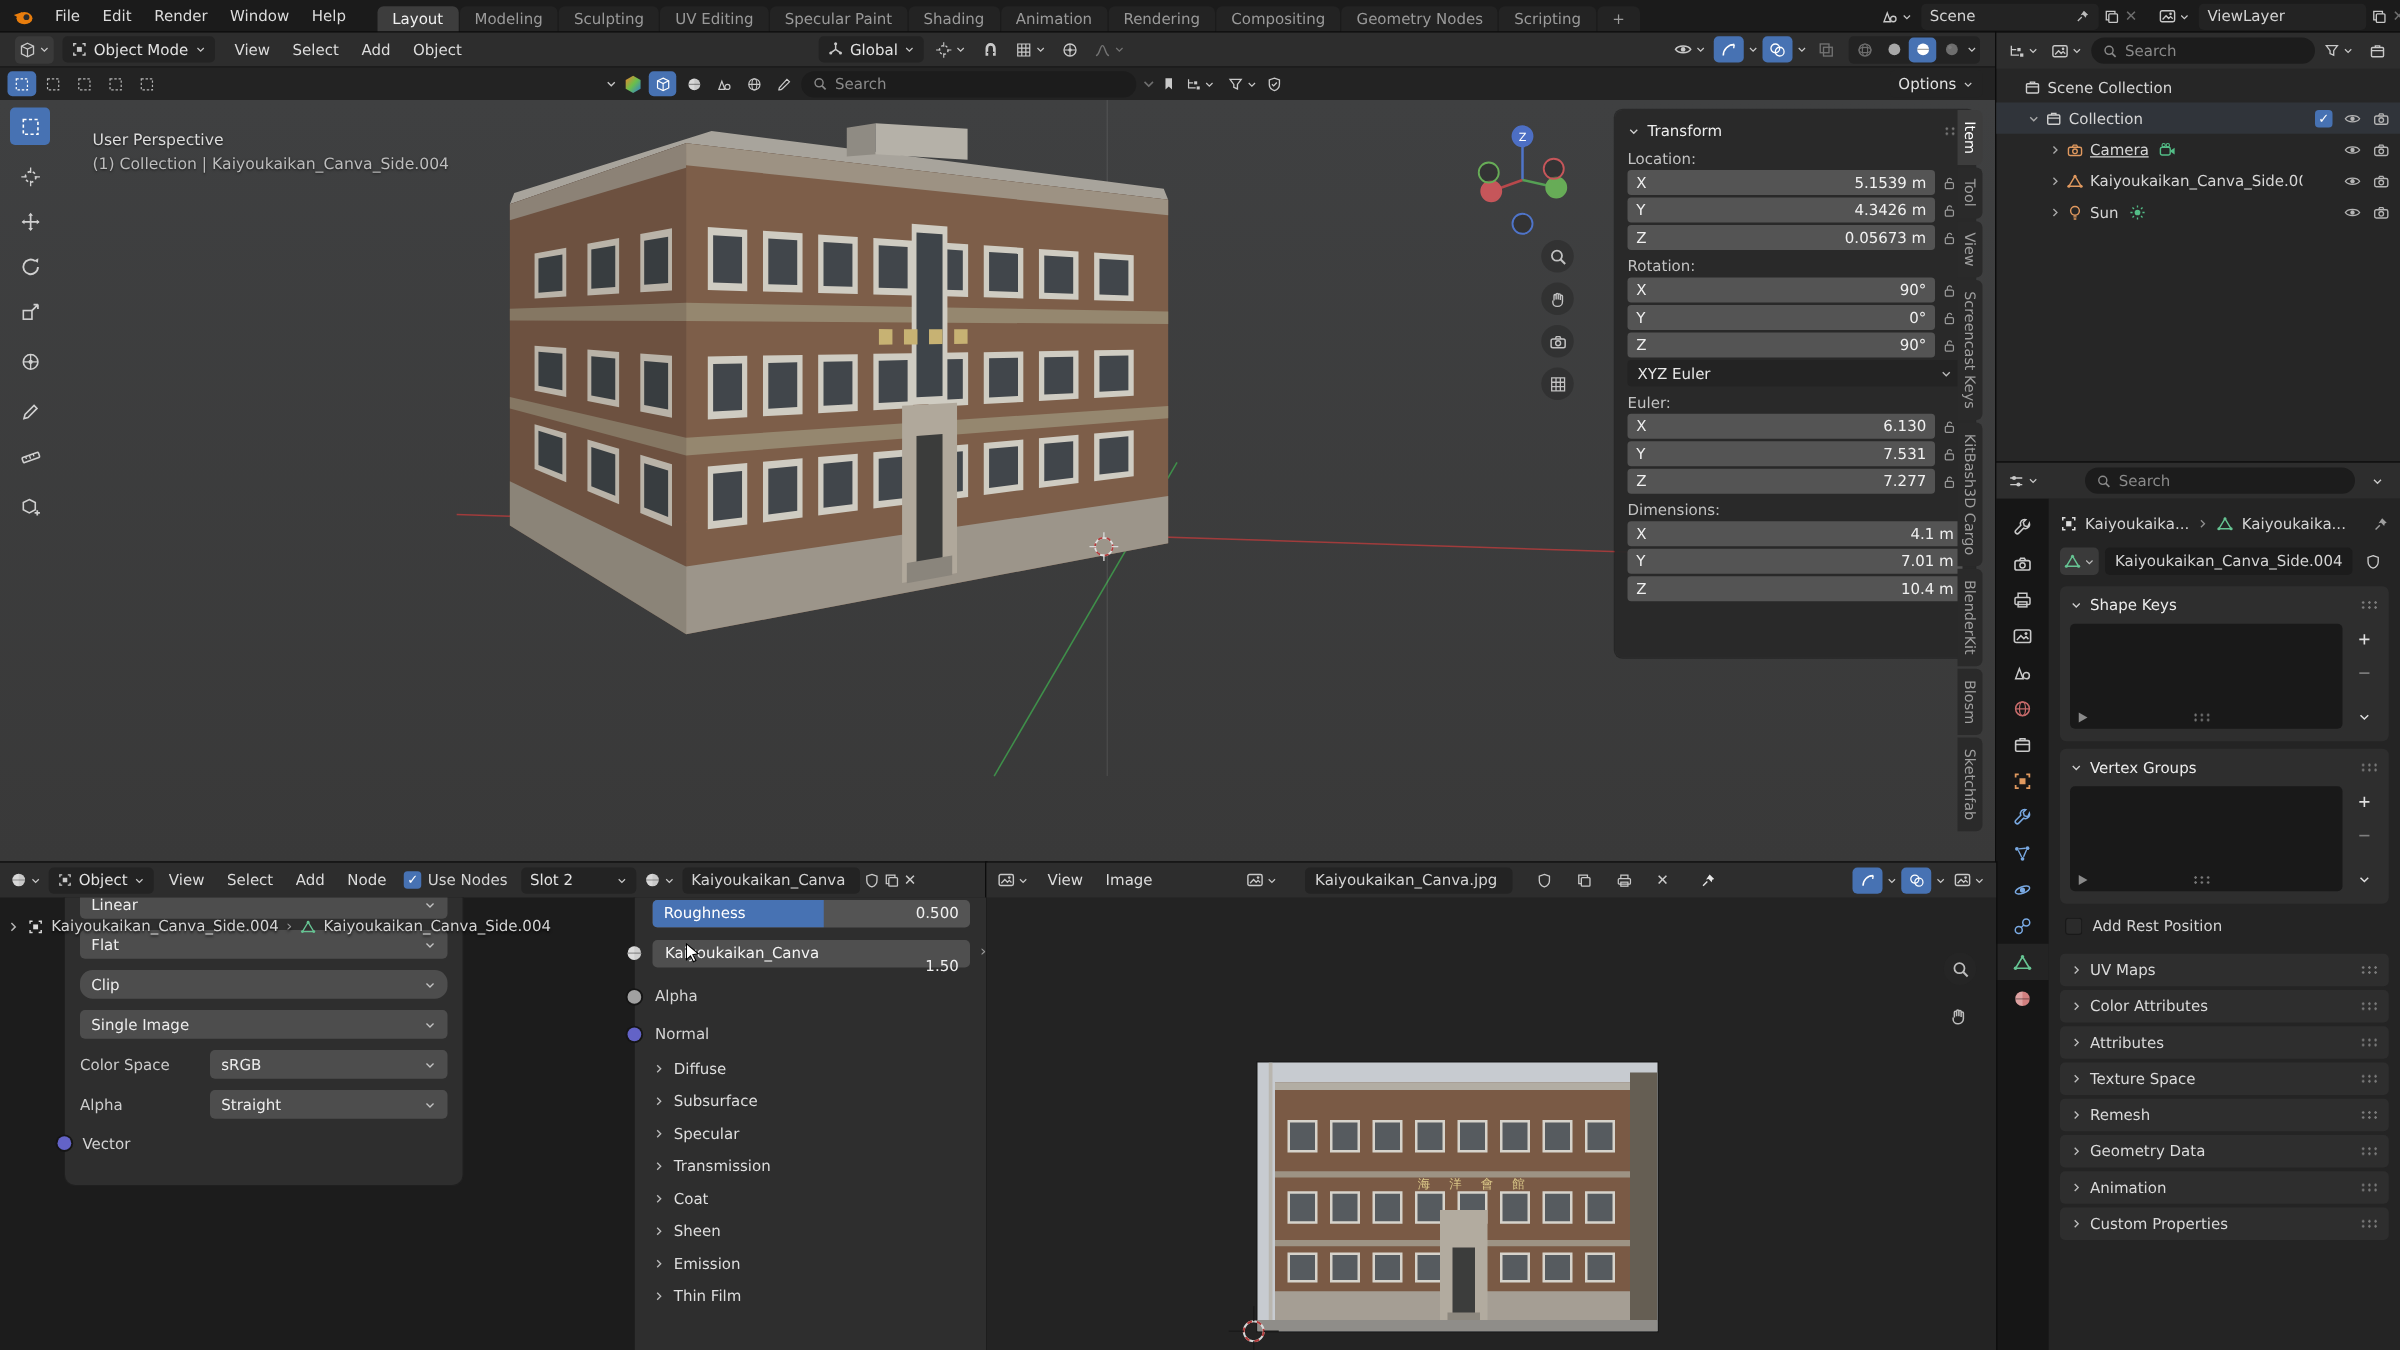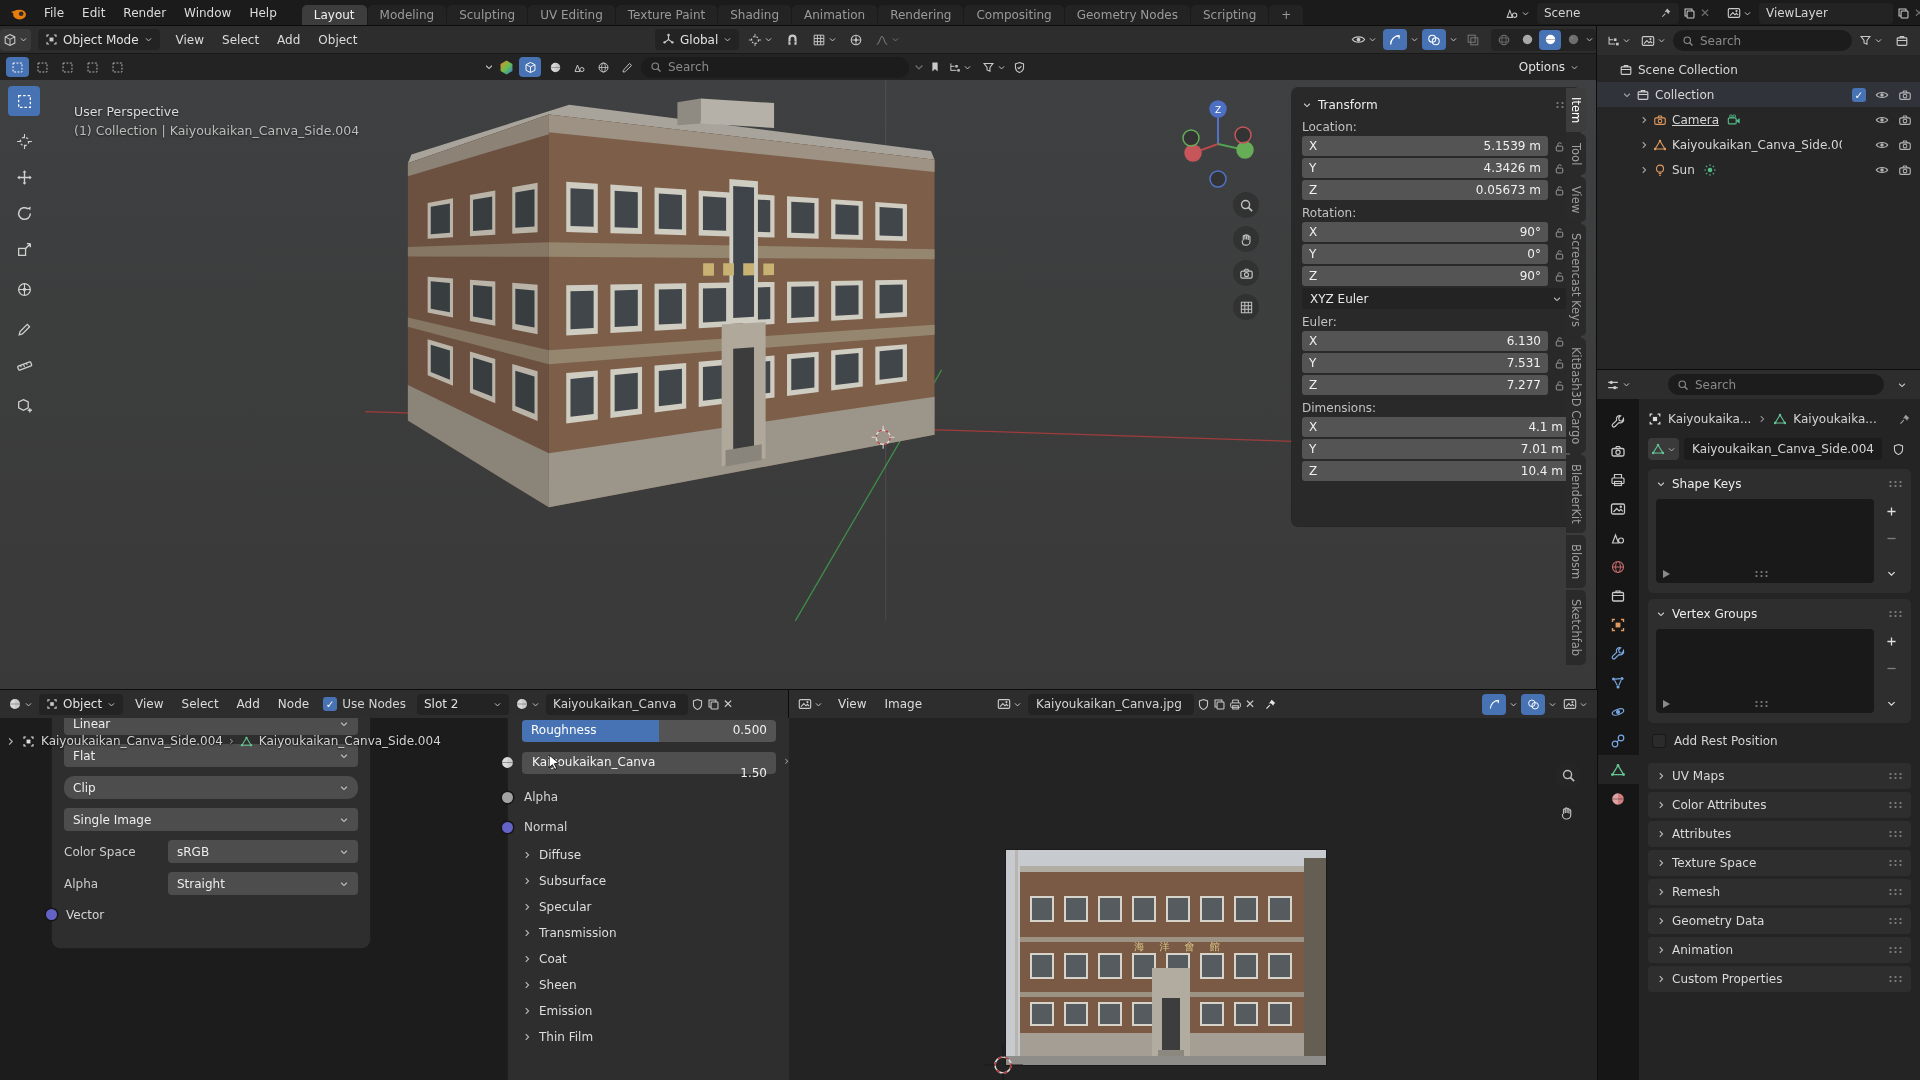--- a/index.html
+++ b/index.html
@@ -296,21 +296,21 @@
         <div class="mi">Edit</div>
         <div class="mi">Render</div>
         <div class="mi">Window</div>
         <div class="mi">Help</div>
       </div>
     <div id="tb-tabs" class="fx" style="margin-left:14px;align-self:flex-end">
         <div class="tab on">Layout</div>
         <div class="tab">Modeling</div>
         <div class="tab">Sculpting</div>
         <div class="tab">UV Editing</div>
-        <div class="tab">Texture Paint</div>
+        <div class="tab">Specular Paint</div>
         <div class="tab">Shading</div>
         <div class="tab">Animation</div>
         <div class="tab">Rendering</div>
         <div class="tab">Compositing</div>
         <div class="tab">Geometry Nodes</div>
         <div class="tab">Scripting</div>
         <div class="tab">+</div>
       </div>
     <div class="fx" style="margin-left:auto;gap:4px">
       <div class="ibtn">
@@ -343,21 +343,21 @@
         <span>ViewLayer</span>
       </div>
       <svg class="svgi" style="width:13px;height:13px">
           <use href="#s-copy"></use>
         </svg>
       <span class="dim" style="font-size:12px">✕</span>
     </div>
   </div>
 
   <div id="viewport" class="ed" style="left:0;top:26px;width:1596px;height:664px;background:#3c3c3c">
-    <div id="vp-h1" class="fx" style="height:27px;background:#2d2d2d;padding:0 0;gap:3px">
+    <div id="vp-h1" class="fx" style="height:27px;background:#2d2d2d;padding:0 12px;gap:3px">
       <div class="ibtn gray">
         <svg class="svgi" style="width:14px;height:14px">
             <use href="#s-cube"></use>
           </svg>
         <svg class="svgi" style="width:9px;height:9px">
             <use href="#s-chevd"></use>
           </svg>
       </div>
       <div class="ddf" style="margin-left:4px">
         <svg class="svgi" style="width:13px;height:13px">
@@ -1496,21 +1496,21 @@
             <use href="#s-photo"></use>
           </svg>
         <svg class="svgi" style="width:9px;height:9px">
             <use href="#s-chevd"></use>
           </svg>
       </div>
       <div id="im-menus" class="fx">
           <div class="mi">View</div>
           <div class="mi">Image</div>
         </div>
-      <div class="fx" style="margin-left:60px;gap:3px">
+      <div class="fx" style="margin-left:60px;gap:19px">
         <div class="ibtn">
           <svg class="svgi" style="width:14px;height:14px">
               <use href="#s-photo"></use>
             </svg>
           <svg class="svgi" style="width:9px;height:9px">
               <use href="#s-chevd"></use>
             </svg>
         </div>
         <div class="fx" style="background:#232323;border-radius:4px;height:21px;padding:0 8px;min-width:150px">
           <span>Kaiyoukaikan_Canva.jpg</span>

